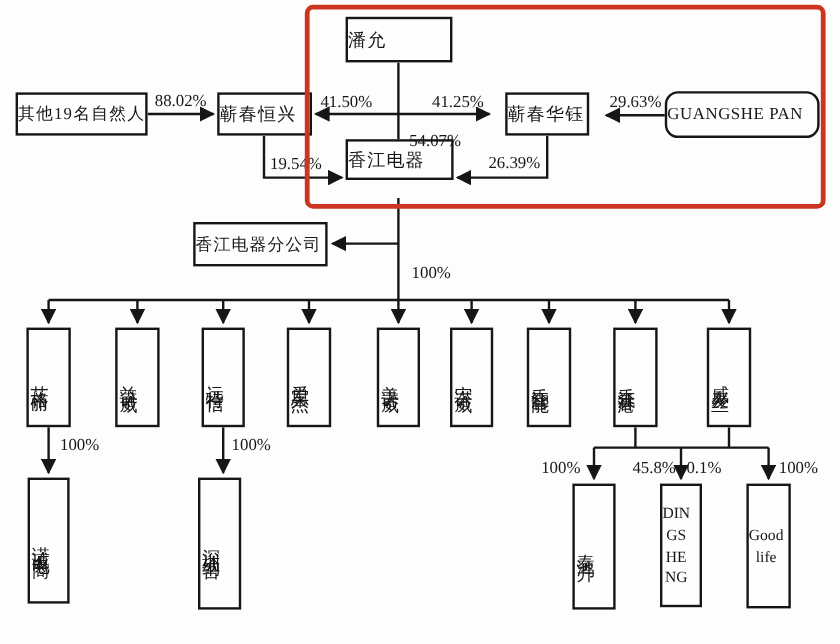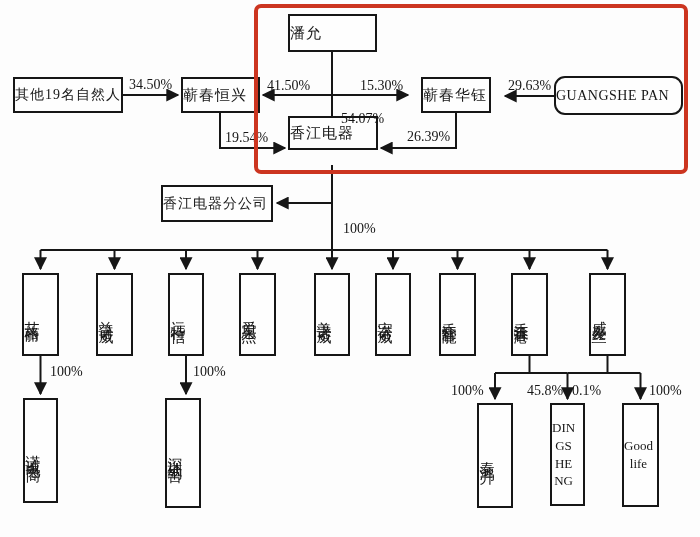--- a/index.html
+++ b/index.html
@@ -179,23 +179,23 @@
     <span class="wrap-label">DIN
 GS
 HE
 NG</span>
   </div>
   <div class="box" style="left:622px;top:403px;width:37px;height:104px">
     <span class="wrap-label">Good
 life</span>
   </div>
 
-  <span class="pct" style="left:129px;top:77px">34.50%</span>
+  <span class="pct" style="left:129px;top:77px">88.02%</span>
   <span class="pct" style="left:267px;top:78px">41.50%</span>
-  <span class="pct" style="left:360px;top:78px">15.30%</span>
+  <span class="pct" style="left:360px;top:78px">41.25%</span>
   <span class="pct" style="left:508px;top:78px">29.63%</span>
   <span class="pct" style="left:341px;top:111px">54.07%</span>
   <span class="pct" style="left:225px;top:130px">19.54%</span>
   <span class="pct" style="left:407px;top:129px">26.39%</span>
   <span class="pct" style="left:343px;top:221px">100%</span>
   <span class="pct" style="left:50px;top:364px">100%</span>
   <span class="pct" style="left:193px;top:364px">100%</span>
   <span class="pct" style="left:451px;top:383px">100%</span>
   <span class="pct" style="left:527px;top:383px">45.8%</span>
   <span class="pct" style="left:572px;top:383px">0.1%</span>

